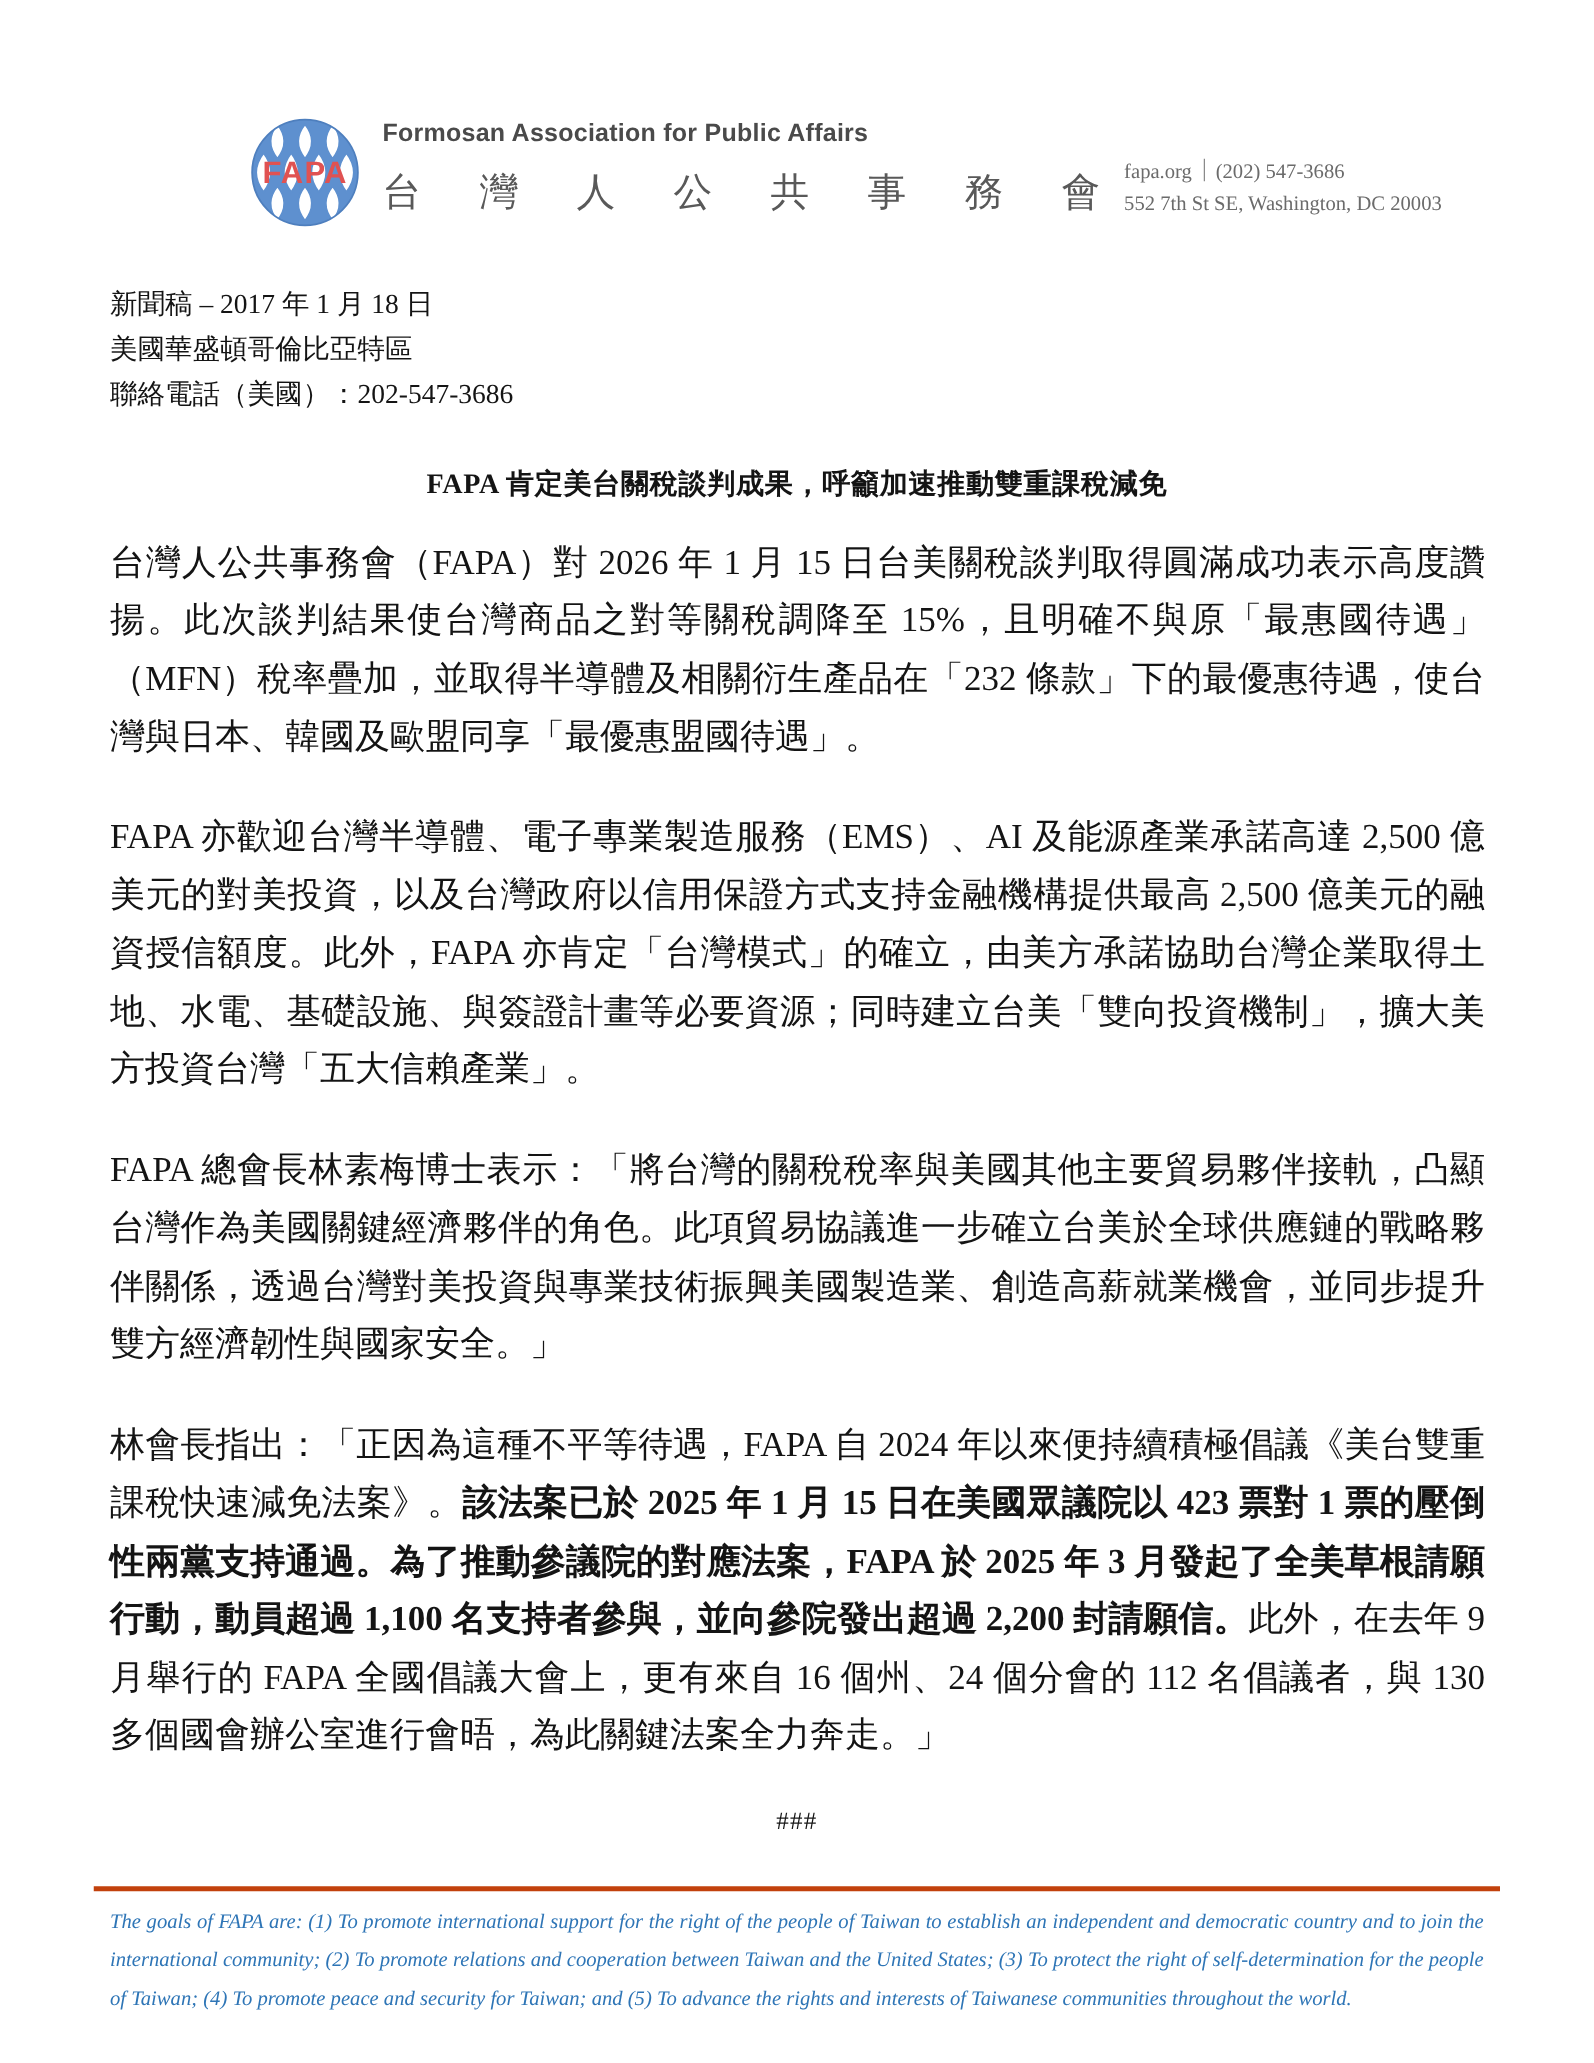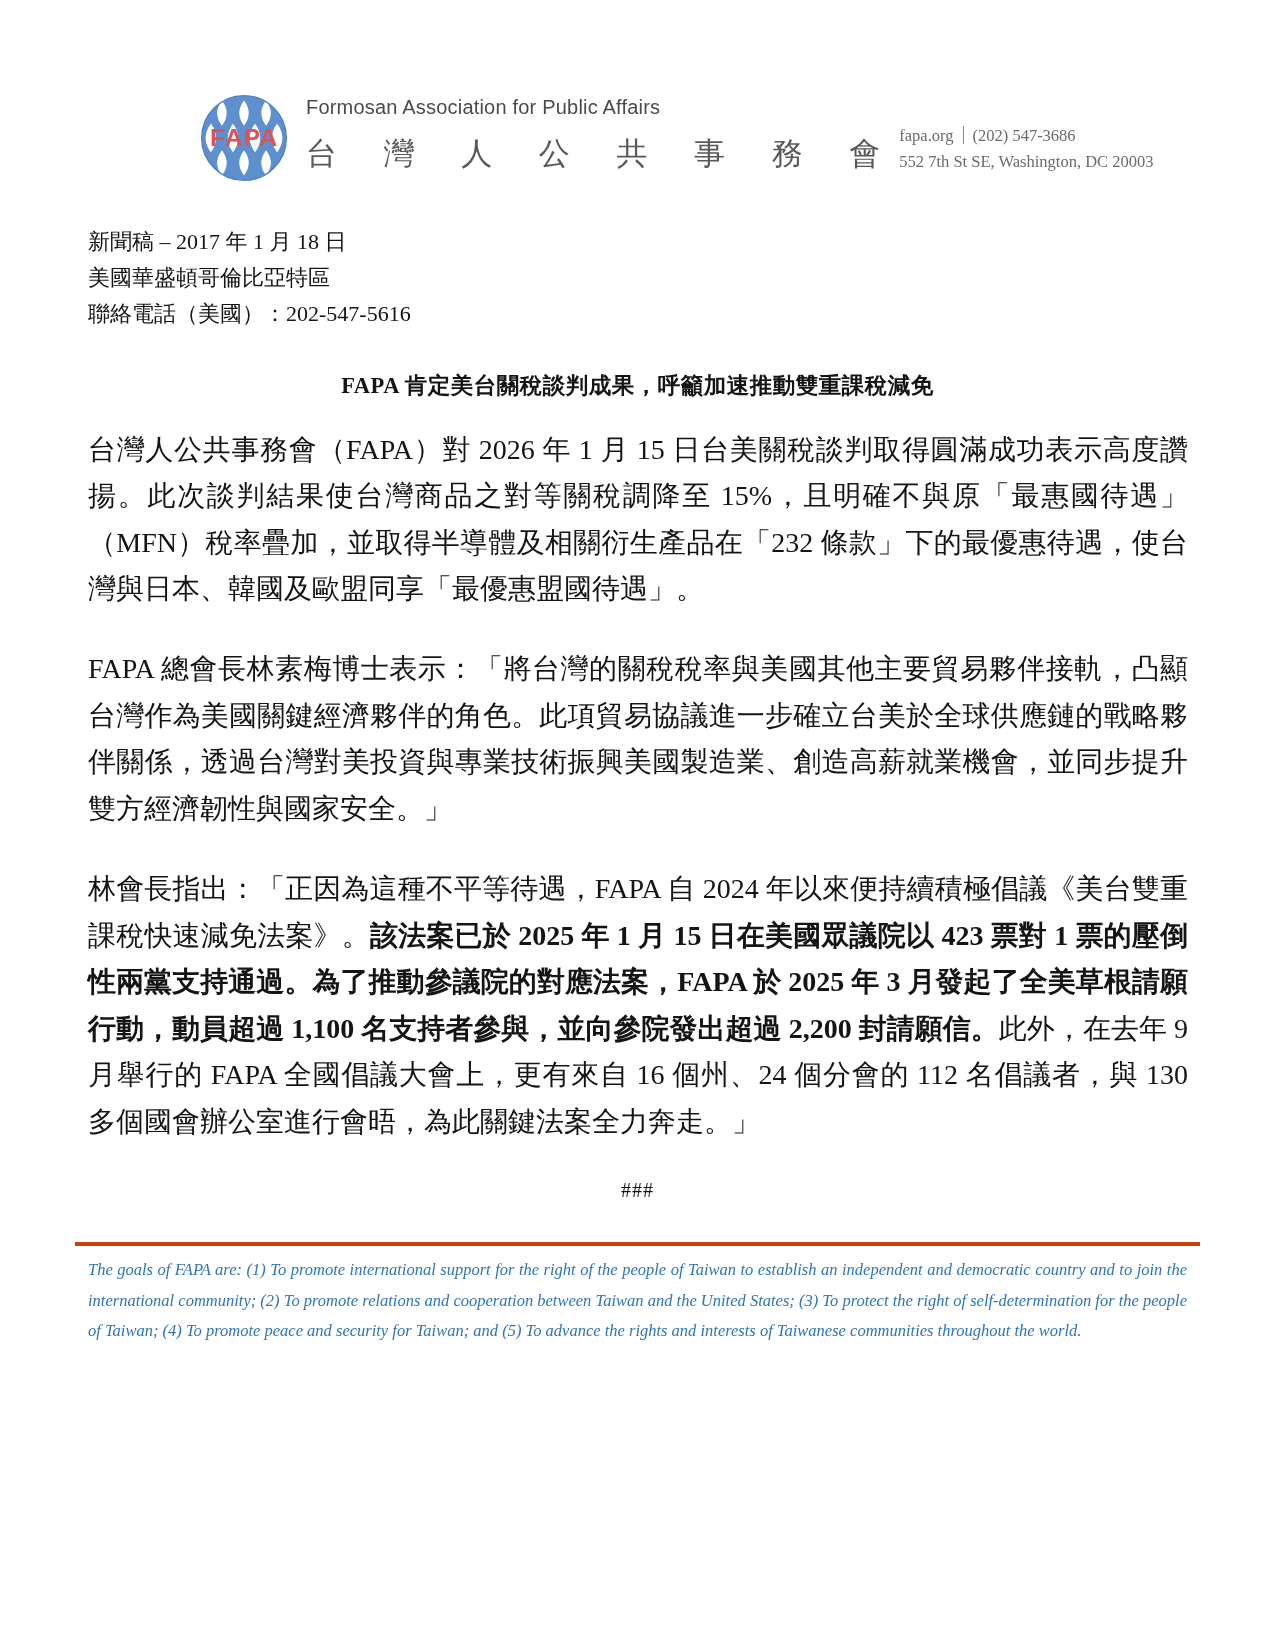--- a/index.html
+++ b/index.html
@@ -17,21 +17,21 @@
     font-family:"Liberation Serif","DejaVu Serif",serif;color:var(--ink);
   }
   .header{
     display:flex;align-items:flex-start;
     margin:92px 212px 0 198px;
   }
   .logo-wrap{flex:0 0 auto;}
   .names{margin-left:16px;flex:0 0 auto;}
   .name-en{
     font-family:"Liberation Sans","DejaVu Sans",sans-serif;
-    font-weight:normal;font-size:20px;color:var(--gray-head);
+    font-weight:bold;font-size:20px;color:var(--gray-head);
     margin-top:4px;letter-spacing:.2px;white-space:nowrap;
   }
   .name-zh{
     font-family:"Liberation Sans","DejaVu Sans",sans-serif;
     font-size:31px;color:var(--gray-sub);letter-spacing:19px;
     margin-top:14px;white-space:nowrap;
   }
   .contact{
     margin-left:auto;align-self:center;text-align:left;
     font-family:Liberation Serif, serif;
@@ -109,27 +109,28 @@
     <div>
       <span>fapa.org</span><span class="sep"></span><span>(202) 547-3686</span>
     </div>
     <div>552 7th St SE, Washington, DC 20003</div>
   </div>
 </div>
 
 <div class="meta">
   <div>新聞稿 – 2017 年 1 月 18 日</div>
   <div>美國華盛頓哥倫比亞特區</div>
-  <div>聯絡電話（美國）：202-547-5616</div>
+  <div>聯絡電話（美國）：202-547-3686</div>
 </div>
 
 <div class="doc-title">FAPA 肯定美台關稅談判成果，呼籲加速推動雙重課稅減免</div>
 
 <div class="body-text">
     <p><span>台灣人公共事務會（FAPA）對 2026 年 1 月 15 日台美關稅談判取得圓滿成功表示高度讚揚。此次談判結果使台灣商品之對等關稅調降至 15%，且明確不與原「最惠國待遇」（MFN）稅率疊加，並取得半導體及相關衍生產品在「232 條款」下的最優惠待遇，使台灣與日本、韓國及歐盟同享「最優惠盟國待遇」。</span></p>
+    <p><span>FAPA 亦歡迎台灣半導體、電子專業製造服務（EMS）、AI 及能源產業承諾高達 2,500 億美元的對美投資，以及台灣政府以信用保證方式支持金融機構提供最高 2,500 億美元的融資授信額度。此外，FAPA 亦肯定「台灣模式」的確立，由美方承諾協助台灣企業取得土地、水電、基礎設施、與簽證計畫等必要資源；同時建立台美「雙向投資機制」，擴大美方投資台灣「五大信賴產業」。</span></p>
     <p><span>FAPA 總會長林素梅博士表示：「將台灣的關稅稅率與美國其他主要貿易夥伴接軌，凸顯台灣作為美國關鍵經濟夥伴的角色。此項貿易協議進一步確立台美於全球供應鏈的戰略夥伴關係，透過台灣對美投資與專業技術振興美國製造業、創造高薪就業機會，並同步提升雙方經濟韌性與國家安全。」</span></p>
     <p><span>林會長指出：「正因為這種不平等待遇，FAPA 自 2024 年以來便持續積極倡議《美台雙重課稅快速減免法案》。</span><span class="bold">該法案已於 2025 年 1 月 15 日在美國眾議院以 423 票對 1 票的壓倒性兩黨支持通過。為了推動參議院的對應法案，FAPA 於 2025 年 3 月發起了全美草根請願行動，動員超過 1,100 名支持者參與，並向參院發出超過 2,200 封請願信。</span><span>此外，在去年 9 月舉行的 FAPA 全國倡議大會上，更有來自 16 個州、24 個分會的 112 名倡議者，與 130 多個國會辦公室進行會晤，為此關鍵法案全力奔走。」</span></p>
   </div>
 
 <div class="end-mark">###</div>
 
 <div class="footer">
   <div class="footer-text">The goals of FAPA are: (1) To promote international support for the right of the people of Taiwan to establish an independent and democratic country and to join the international community; (2) To promote relations and cooperation between Taiwan and the United States; (3) To protect the right of self-determination for the people of Taiwan; (4) To promote peace and security for Taiwan; and (5) To advance the rights and interests of Taiwanese communities throughout the world.</div>
 </div>
 

